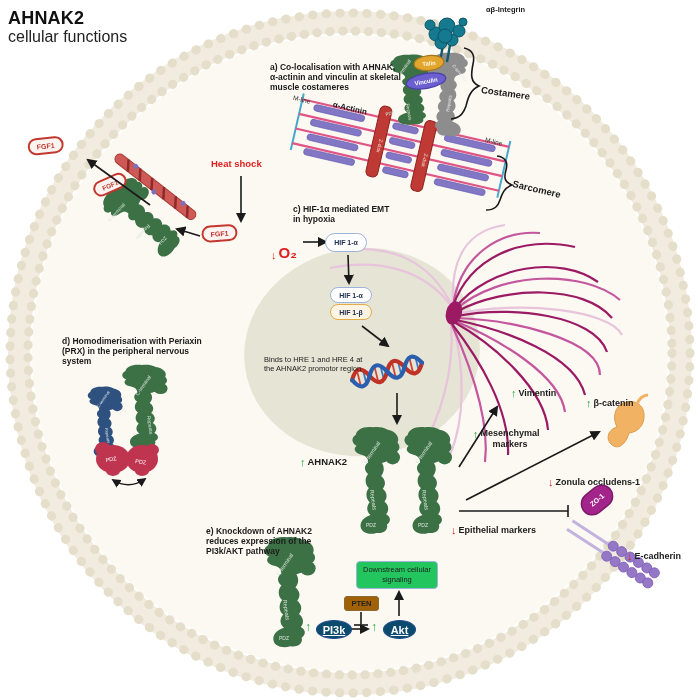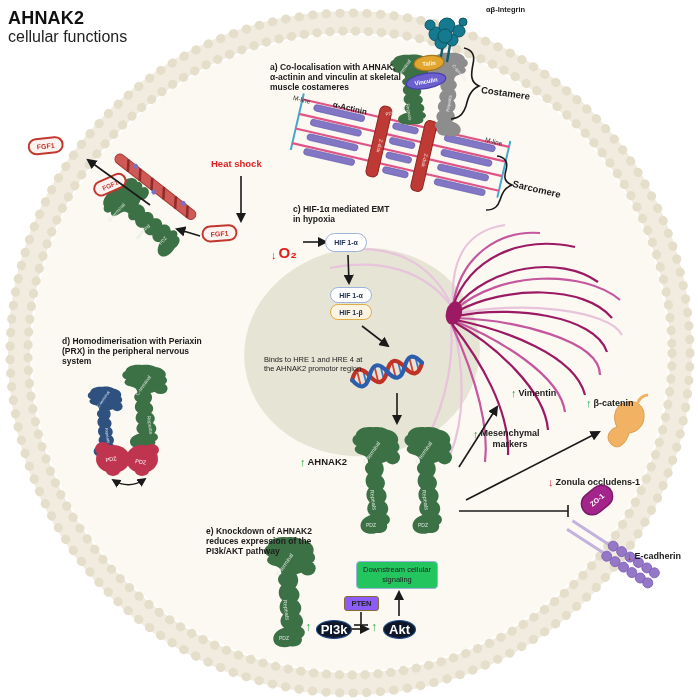--- a/index.html
+++ b/index.html
@@ -11,22 +11,22 @@
   .title-main{font-weight:bold;font-size:18px;letter-spacing:.2px;color:#111;}
   .title-sub{font-size:16px;color:#222;margin-top:-1px;}
   .mk{font-size:9px;font-weight:bold;color:#1b1b1b;white-space:pre-line;line-height:1.15;}
   .mk .glyph{font-size:11px;vertical-align:-1px;margin-right:2px;}
   .up{color:#1faa3c;} .dn{color:#e02020;}
   .tiny{font-size:6.5px;color:#333;}
   .pill{position:absolute;border-radius:10px;display:flex;align-items:center;justify-content:center;
         font-weight:bold;box-sizing:border-box;}
   .hif{background:#ffffff;border:1.5px solid #9db3d9;color:#203055;font-size:7px;}
   .hifb{background:#fdf4e3;border:1.5px solid #e5ab45;color:#203055;font-size:7px;}
-  .ptenbox{background:#8b5cf6;border:1.5px solid #8a6a33;color:#222;font-size:7.5px;border-radius:3px;}
-  .kin{background:#0f172a;border:1.5px solid #1d4a8c;color:#fff;font-size:13px;border-radius:50%;}
+  .ptenbox{background:#a16207;border:1.5px solid #8a6a33;color:#222;font-size:7.5px;border-radius:3px;}
+  .kin{background:#0c4a6e;border:1.5px solid #1d4a8c;color:#fff;font-size:11px;border-radius:50%;text-decoration:underline;}
   .dsbox{background:#22c55e;border:1.2px solid #9db3d9;color:#222;font-size:7.5px;font-weight:normal;
          border-radius:4px;text-align:center;white-space:pre-line;line-height:1.3;}
   .rot{transform-origin:left top;}
   .hot{color:#e02020;font-weight:bold;font-size:9.5px;}
 </style>
 </head>
 <body>
 
 <div class="stage">
 
@@ -325,20 +325,23 @@
 <div class="abs mk" style="left:586px;top:387px;">
   <span class="glyph up">↑</span><span>β-catenin</span>
 </div>
 <div class="abs mk" style="left:473px;top:418px;">
   <span class="glyph up">↑</span><span style="display:inline-block;vertical-align:top;text-align:center;">Mesenchymal
 markers</span>
 </div>
 <div class="abs mk" style="left:548px;top:466px;">
   <span class="glyph dn">↓</span><span>Zonula occludens-1</span>
 </div>
+<div class="abs mk" style="left:451px;top:514px;">
+  <span class="glyph dn">↓</span><span>Epithelial markers</span>
+</div>
 <div class="abs mk" style="left:627px;top:540px;">
   <span class="glyph dn">↓</span><span>E-cadherin</span>
 </div>
 
 <div class="abs h" style="left:62px;top:336px;">d) Homodimerisation with Periaxin
 (PRX) in the peripheral nervous
 system</div>
 
 <div class="abs h" style="left:198px;top:526px;margin-left:8px;">e) Knockdown of AHNAK2
 reduces expression of the

